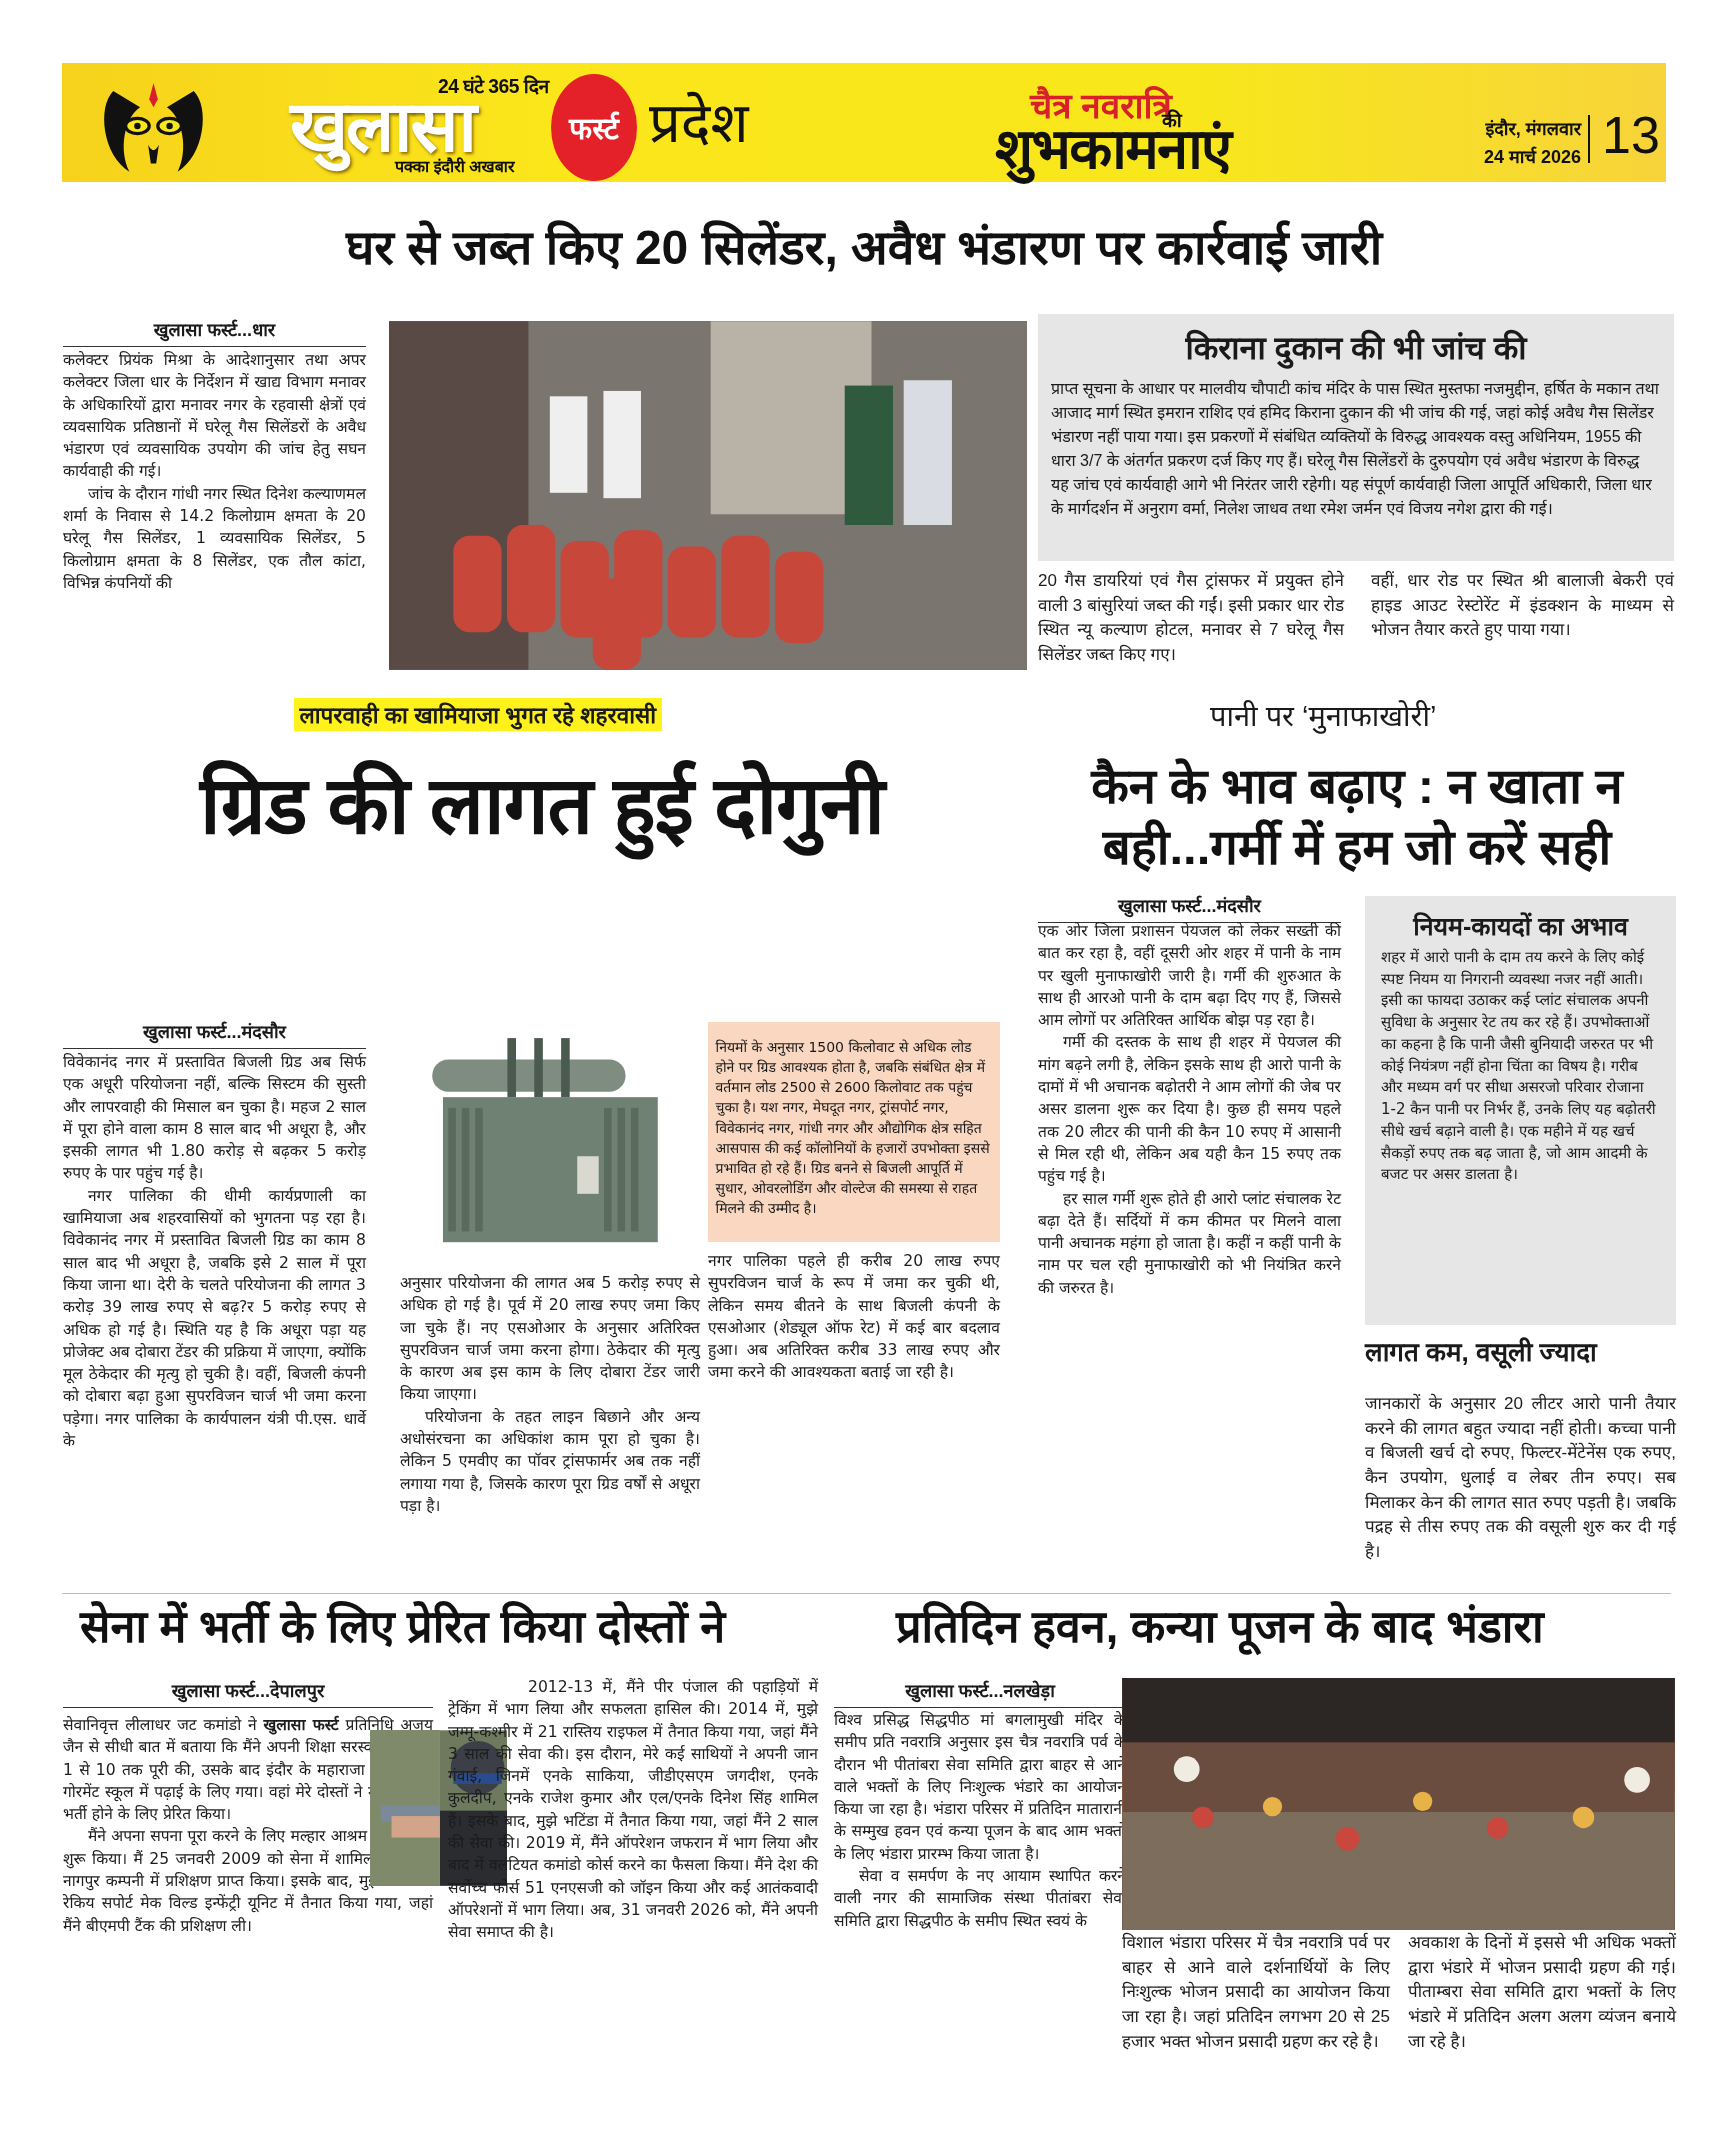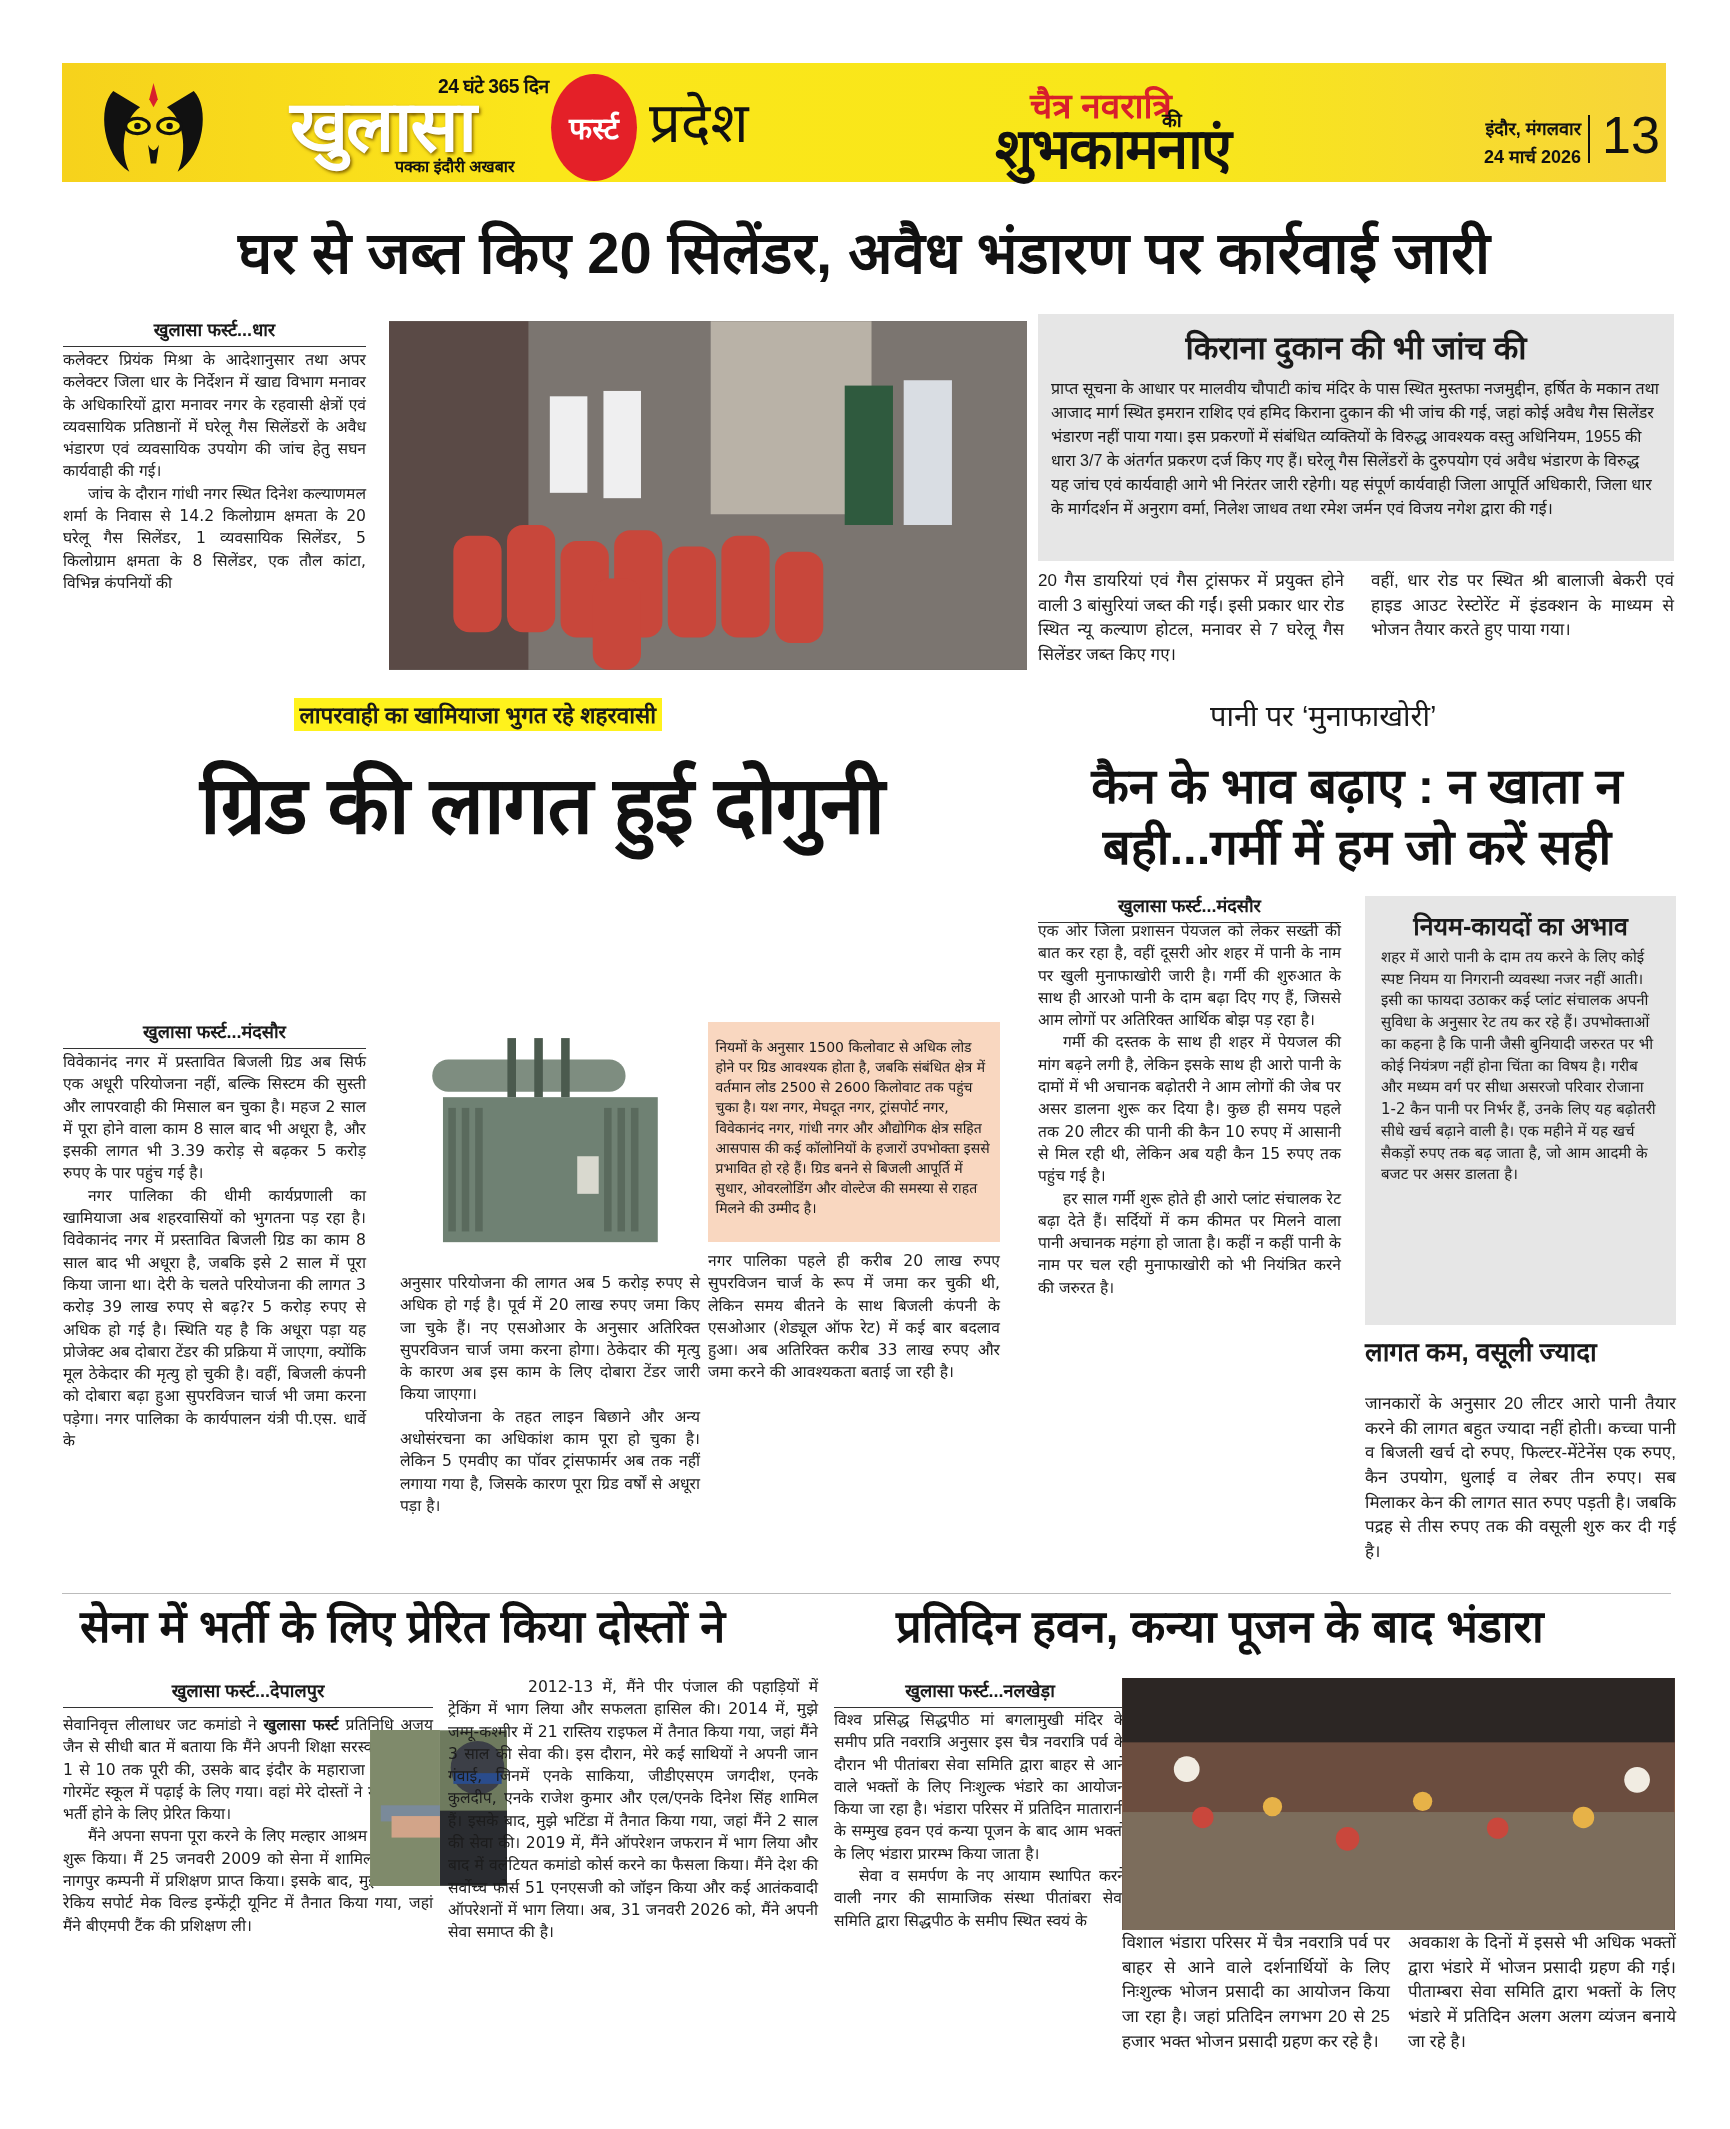--- a/index.html
+++ b/index.html
@@ -29,21 +29,21 @@
   .headline { font-family: "Liberation Sans", sans-serif; color: #111; line-height: 1.15; }
   .byline { font-family: "Liberation Sans", sans-serif; font-weight: bold; font-size: 18px; text-align: center; border-bottom: 1.1px solid #333; padding-bottom: 5.4px; }
   .body-text { font-size: 15.6px; line-height: 1.43; text-align: justify; color: #1c1c1c; font-family: "DejaVu Sans", sans-serif; }
   .body-text.condensed { font-family: "Liberation Sans", sans-serif; font-size: 17px; line-height: 1.45; }
   .body-text p { text-indent: 0; }
   .body-text p + p { text-indent: 1.6em; }
   .box-gray { background: #e6e6e6; }
   .box-peach { background: #f9d7c0; }
   .photo { overflow: hidden; }
 
-  #art1-headline { left: 86px; top: 220px; width: 1556px; text-align: center; font-size: 58px; }
+  #art1-headline { left: 86px; top: 220px; width: 1556px; text-align: center; font-size: 48px; }
   #art1-byline { left: 63px; top: 317px; width: 303px; }
   #art1-body { left: 63px; top: 349px; width: 303px; }
   #art1-photo { left: 389px; top: 321px; width: 638px; height: 349px;
     background: linear-gradient(180deg, #6e6a6a 0%, #8c7d74 30%, #a69c91 55%, #b4322e 62%, #c04a3c 72%, #8f8a82 85%, #6e6b66 100%); }
   #art1-box { left: 1038px; top: 314px; width: 636px; height: 247px; padding: 10.7px 13px; }
   #art1-box-title { font-size: 32px; font-weight: bold; text-align: center; font-family: "Liberation Sans", sans-serif; }
   #art1-box-text { margin-top: 9.7px; font-family: "Liberation Sans", sans-serif; font-size: 16px; line-height: 1.5; }
   #art1-col3 { left: 1038px; top: 569px; width: 306px; }
   #art1-col4 { left: 1371px; top: 569px; width: 303px; }
 
@@ -156,21 +156,21 @@
 </aside>
 <div id="art1-col3" class="abs body-text condensed">20 गैस डायरियां एवं गैस ट्रांसफर में प्रयुक्त होने वाली 3 बांसुरियां जब्त की गईं। इसी प्रकार धार रोड स्थित न्यू कल्याण होटल, मनावर से 7 घरेलू गैस सिलेंडर जब्त किए गए।</div>
 <div id="art1-col4" class="abs body-text condensed">वहीं, धार रोड पर स्थित श्री बालाजी बेकरी एवं हाइड आउट रेस्टोरेंट में इंडक्शन के माध्यम से भोजन तैयार करते हुए पाया गया।</div>
 
 <div id="art2-kicker" class="abs">लापरवाही का खामियाजा भुगत रहे शहरवासी</div>
 <h2 id="art2-headline" class="abs headline">
   <div>ग्रिड की लागत हुई दोगुनी</div>
 </h2>
 <div id="art2-byline" class="abs byline">खुलासा फर्स्ट...मंदसौर</div>
 <div id="art2-col1" class="abs body-text">
-  <p>विवेकानंद नगर में प्रस्तावित बिजली ग्रिड अब सिर्फ एक अधूरी परियोजना नहीं, बल्कि सिस्टम की सुस्ती और लापरवाही की मिसाल बन चुका है। महज 2 साल में पूरा होने वाला काम 8 साल बाद भी अधूरा है, और इसकी लागत भी 3.39 करोड़ से बढ़कर 5 करोड़ रुपए के पार पहुंच गई है।</p>
+  <p>विवेकानंद नगर में प्रस्तावित बिजली ग्रिड अब सिर्फ एक अधूरी परियोजना नहीं, बल्कि सिस्टम की सुस्ती और लापरवाही की मिसाल बन चुका है। महज 2 साल में पूरा होने वाला काम 8 साल बाद भी अधूरा है, और इसकी लागत भी 1.80 करोड़ से बढ़कर 5 करोड़ रुपए के पार पहुंच गई है।</p>
   <p>नगर पालिका की धीमी कार्यप्रणाली का खामियाजा अब शहरवासियों को भुगतना पड़ रहा है। विवेकानंद नगर में प्रस्तावित बिजली ग्रिड का काम 8 साल बाद भी अधूरा है, जबकि इसे 2 साल में पूरा किया जाना था। देरी के चलते परियोजना की लागत 3 करोड़ 39 लाख रुपए से बढ़?र 5 करोड़ रुपए से अधिक हो गई है। स्थिति यह है कि अधूरा पड़ा यह प्रोजेक्ट अब दोबारा टेंडर की प्रक्रिया में जाएगा, क्योंकि मूल ठेकेदार की मृत्यु हो चुकी है। वहीं, बिजली कंपनी को दोबारा बढ़ा हुआ सुपरविजन चार्ज भी जमा करना पड़ेगा। नगर पालिका के कार्यपालन यंत्री पी.एस. धार्वे के</p>
 </div>
 <div id="art2-photo" class="abs photo">
   <svg width="290" height="215" viewBox="0 0 540 400">
     <rect width="540" height="400" fill="#ffffff"></rect>
     <rect x="60" y="40" width="360" height="60" rx="30" fill="#7e8d80"></rect>
     <rect x="80" y="110" width="400" height="270" fill="#6f8173"></rect>
     <g fill="#5a6a5d">
       <rect x="90" y="130" width="14" height="230"></rect>
         <rect x="115" y="130" width="14" height="230"></rect>

